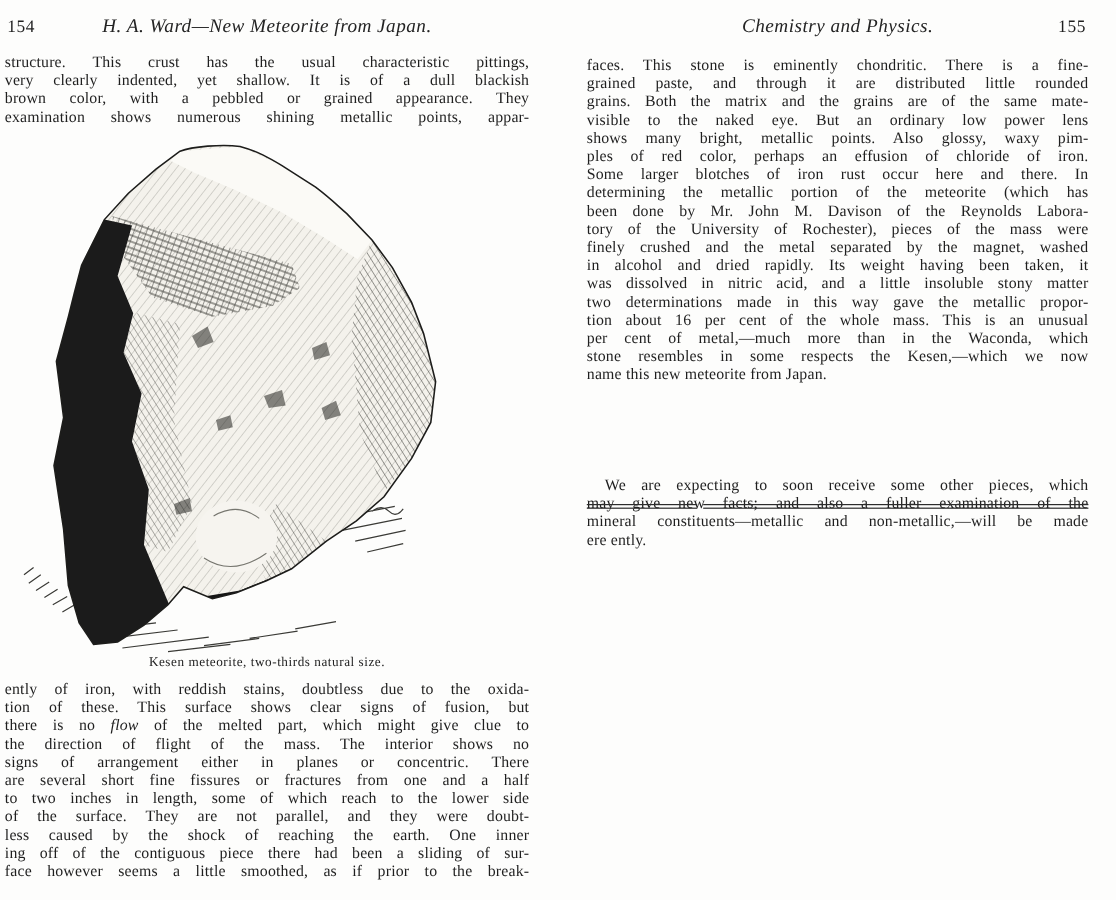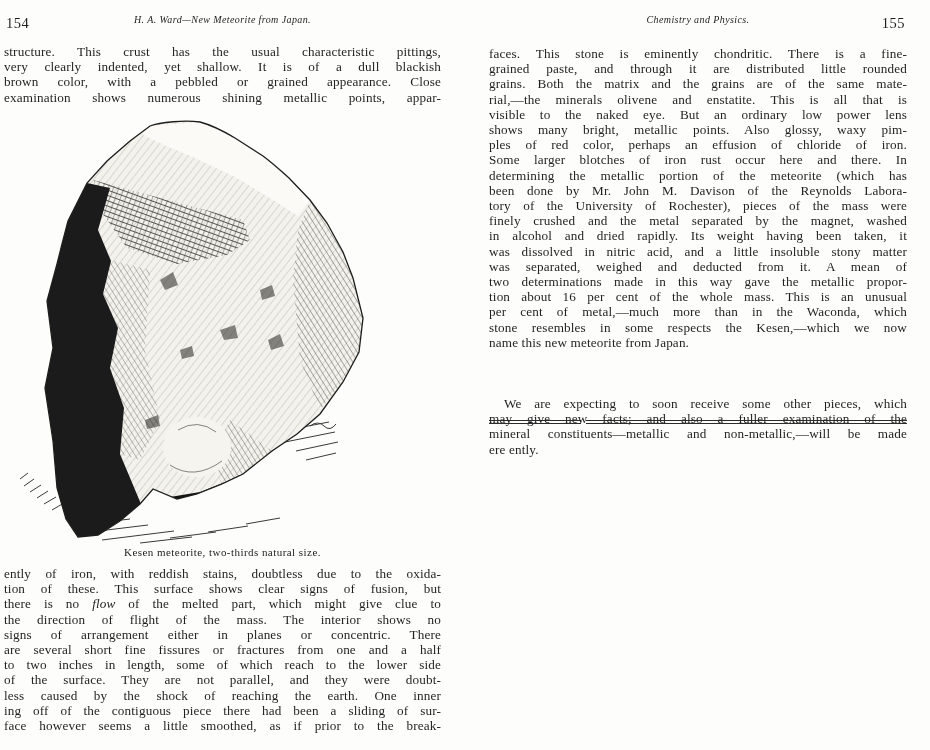--- a/index.html
+++ b/index.html
@@ -12,21 +12,21 @@
   }
   .page { position:absolute; top:0; height:750px; }
   #left-page  { left:4px;  width:437px; }
   #right-page { left:489px; width:418px; }
 
   .pagenum { position:absolute; top:15px; font-size:14.5px; letter-spacing:.5px; }
   #lp-num { left:2px; }
   #rp-num { right:2px; }
   .run-head {
     position:absolute; top:14px; left:0; right:0;
-    text-align:center; font-style:italic; font-size:10px; letter-spacing:.4px;
+    text-align:center; font-style:italic; font-size:16px; letter-spacing:.4px;
     color:#242424;
   }
 
   .para { position:absolute; left:0; right:0; }
   #lp-para1 { top:44px; }
   #lp-para2 { top:566px; }
   #rp-para1 { top:46px; }
   #rp-para2 { top:396px; }
 
   .tline {
@@ -59,21 +59,21 @@
 
 <div id="scan">
 
   <div class="page" id="left-page">
     <div class="pagenum" id="lp-num">154</div>
     <div class="run-head">H. A. Ward—New Meteorite from Japan.</div>
 
     <div class="para" id="lp-para1">
         <div class="tline just">structure. This crust has the usual characteristic pittings,</div>
         <div class="tline just">very clearly indented, yet shallow. It is of a dull blackish</div>
-        <div class="tline just">brown color, with a pebbled or grained appearance. Close</div>
+        <div class="tline just">brown color, with a pebbled or grained appearance. They</div>
         <div class="tline just">examination shows numerous shining metallic points, appar-</div>
       </div>
 
     <svg id="lp-figure" viewBox="0 0 440 426" aria-hidden="true">
       <defs>
         <pattern id="hSparse" patternUnits="userSpaceOnUse" width="6" height="6" patternTransform="rotate(38)">
           <line x1="0" y1="0" x2="0" y2="6" stroke="#81817a" stroke-width="0.9"></line>
         </pattern>
         <pattern id="hMed" patternUnits="userSpaceOnUse" width="4.5" height="4.5" patternTransform="rotate(-32)">
           <line x1="0" y1="0" x2="0" y2="4.5" stroke="#4d4d48" stroke-width="1"></line>
@@ -150,32 +150,30 @@
   </div>
 
   <div class="page" id="right-page">
     <div class="run-head">Chemistry and Physics.</div>
     <div class="pagenum" id="rp-num">155</div>
 
     <div class="para" id="rp-para1">
         <div class="tline just">faces. This stone is eminently chondritic. There is a fine-</div>
         <div class="tline just">grained paste, and through it are distributed little rounded</div>
         <div class="tline just">grains. Both the matrix and the grains are of the same mate-</div>
-        <div class="tline just">rial,—the minerals olivene and enstatite. This is all that is</div>
         <div class="tline just">visible to the naked eye. But an ordinary low power lens</div>
         <div class="tline just">shows many bright, metallic points. Also glossy, waxy pim-</div>
         <div class="tline just">ples of red color, perhaps an effusion of chloride of iron.</div>
         <div class="tline just">Some larger blotches of iron rust occur here and there. In</div>
         <div class="tline just">determining the metallic portion of the meteorite (which has</div>
         <div class="tline just">been done by Mr. John M. Davison of the Reynolds Labora-</div>
         <div class="tline just">tory of the University of Rochester), pieces of the mass were</div>
         <div class="tline just">finely crushed and the metal separated by the magnet, washed</div>
         <div class="tline just">in alcohol and dried rapidly. Its weight having been taken, it</div>
         <div class="tline just">was dissolved in nitric acid, and a little insoluble stony matter</div>
-        <div class="tline just">was separated, weighed and deducted from it. A mean of</div>
         <div class="tline just">two determinations made in this way gave the metallic propor-</div>
         <div class="tline just">tion about 16 per cent of the whole mass. This is an unusual</div>
         <div class="tline just">per cent of metal,—much more than in the Waconda, which</div>
         <div class="tline just">stone resembles in some respects the Kesen,—which we now</div>
         <div class="tline last">name this new meteorite from Japan.</div>
       </div>
     <div class="para" id="rp-para2">
         <div class="tline just ind">We are expecting to soon receive some other pieces, which</div>
         <div class="tline just">may give new facts; and also a fuller examination of the</div>
         <div class="tline just">mineral constituents—metallic and non-metallic,—will be made</div>

